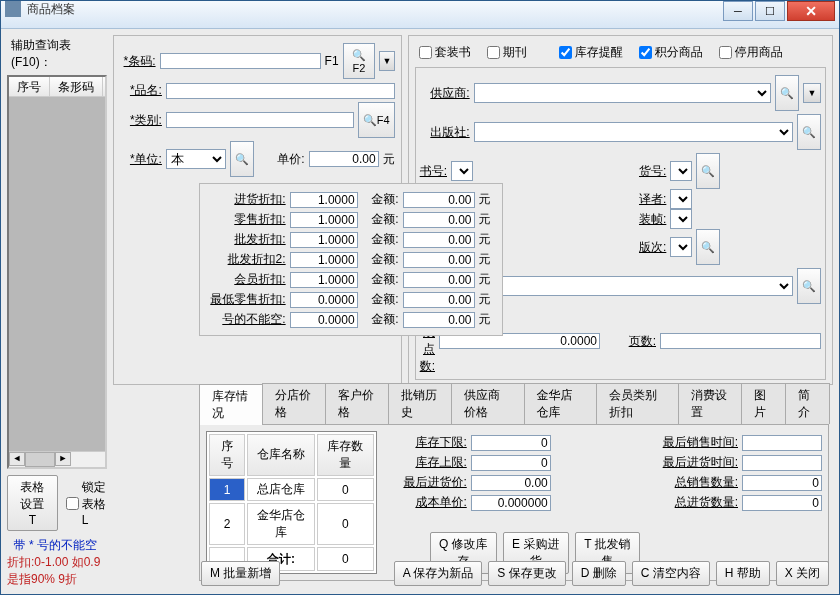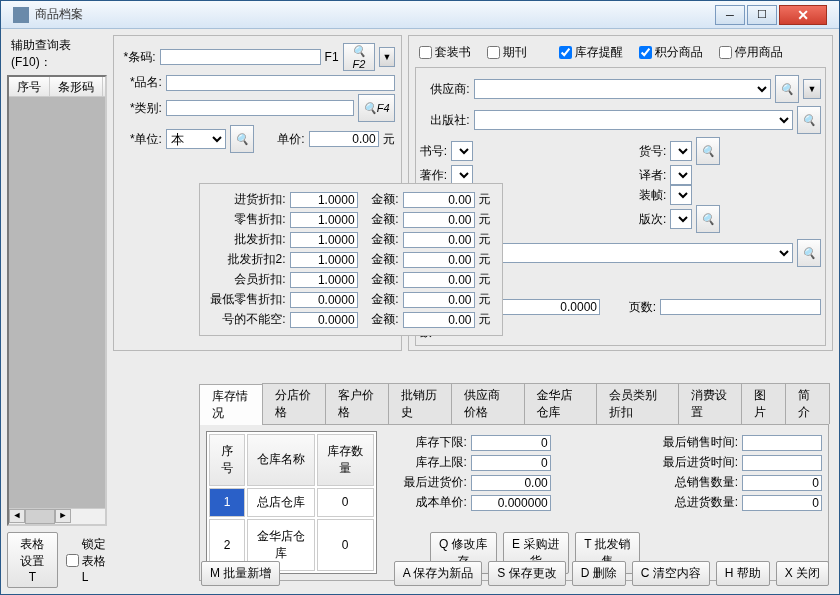--- a/index.html
+++ b/index.html
@@ -1,18 +1,18 @@
 <!DOCTYPE html>
 <html><head>
 <meta charset="utf-8">
 <style>
 * { box-sizing: border-box; margin: 0; padding: 0; }
 body { font-family: "Microsoft YaHei", SimSun, sans-serif; font-size: 12px; background: #5a8fc7; overflow: hidden; }
 .window { width: 840px; height: 595px; background: #fff; border: 1px solid #2a5a8a; display: flex; flex-direction: column; }
-.titlebar { height: 28px; background: linear-gradient(#f5f9fd,#d8e6f5); display: flex; align-items: center; padding: 0 12px; border-bottom: 1px solid #a8c0d8; }
+.titlebar { height: 28px; background: linear-gradient(#f5f9fd,#d8e6f5); display: flex; align-items: flex-start; padding: 0 4px; border-bottom: 1px solid #a8c0d8; }
 .titlebar-icon { width: 16px; height: 16px; background: #6a8aaa; margin-right: 6px; }
 .titlebar-text { flex: 1; color: #333; }
 .wincontrols { display: flex; gap: 2px; }
 .wbtn { width: 30px; height: 20px; border: 1px solid #7a9abf; background: linear-gradient(#f0f6fc,#d0e0f0); display: flex; align-items: center; justify-content: center; font-size: 11px; cursor: pointer; }
 .wbtn.close { width: 48px; background: linear-gradient(#f07060,#d04030); color: #fff; border-color: #a03020; font-size: 14px; font-weight: bold; }
 .body { flex: 1; background: #ececec; padding: 6px; display: flex; gap: 6px; position: relative; }
 .leftpane { width: 178px; display: flex; flex-direction: column; }
 .lefttitle { font-size: 12px; padding: 2px 4px; }
 .leftgrid { flex: 1; border: 2px inset #ccc; background: #fff; margin-top: 2px; display: flex; flex-direction: column; }
 .lg-head { height: 20px; background: linear-gradient(#fdfdfd,#e8e8e8); border-bottom: 1px solid #ccc; display: flex; font-size: 12px; }
@@ -25,25 +25,25 @@
 .chk { display: flex; align-items: center; gap: 3px; }
 .chk input { width: 13px; height: 13px; }
 .lefttips { margin-top: 6px; font-size: 12px; }
 .lefttips .t1 { color: #0020c0; text-align: right; padding-right: 10px; }
 .lefttips .t2 { color: #c02020; }
 .rightpane { flex: 1; display: flex; flex-direction: column; gap: 4px; }
 .panel { border: 1px solid #b8b8b8; background: #ececec; padding: 4px 6px; }
 .toprow { display: flex; gap: 6px; }
 .toprow .panel { flex: 1; }
 .row { display: flex; align-items: center; margin: 3px 0; gap: 4px; }
-.lbl { text-align: right; }
+.lbl { text-align: right; text-decoration: underline; }
 .inp { border: 1px solid #8aa0b8; background: #fff; height: 16px; padding: 0 2px; font-size: 12px; text-align: left; }
 .inp.num { text-align: right; }
 .sel { border: 1px solid #8aa0b8; background: #fff; height: 20px; }
-.sbtn2 { border: 1px solid #8aa0b8; background: linear-gradient(#fdfdfd,#e4e4e4); height: 28px; padding: 0 4px; font-size: 11px; cursor: pointer; font-style: italic; }
+.sbtn2 { border: 1px solid #8aa0b8; background: linear-gradient(#fdfdfd,#e4e4e4); height: 36px; padding: 0 4px; font-size: 11px; cursor: pointer; }
 .dd { width: 18px; height: 20px; border: 1px solid #8aa0b8; background: linear-gradient(#f8f8f8,#d8d8d8); display: flex; align-items: center; justify-content: center; font-size: 9px; cursor: pointer; }
 .chkgrid { display: flex; flex-wrap: wrap; gap: 6px 16px; padding: 4px; }
 .pricepanel .row .lbl { width: 82px; }
 .pricepanel .row .inp { width: 68px; }
 .pricepanel .row .lbl2 { width: 38px; text-align: right; }
 .pricepanel .row .inp2 { width: 72px; }
 .pricepanel .row .yuan { width: 18px; }
 .detailpanel .drow { display: flex; align-items: center; margin: 3px 0; gap: 4px; }
 .detailpanel .drow .lbl { width: 50px; }
 .detailpanel .drow .sel, .detailpanel .drow .inp { flex: 1; min-width: 0; }
@@ -92,20 +92,24 @@
         <div class="sbtn">►</div>
       </div>
     </div>
     <div class="leftbot">
       <button class="btn">表格设置 T</button>
       <label class="chk">
             <input type="checkbox" style="">
             <span>锁定表格 L</span>
           </label>
     </div>
+    <div class="lefttips">
+      <div class="t1">带 * 号的不能空</div>
+      <div class="t2">折扣:0-1.00 如0.9是指90%  9折</div>
+    </div>
   </div>
 
   <div class="rightpane">
     <div class="toprow">
       <div class="panel" style="flex:1.05">
         <div class="row">
           <span class="lbl" style="width:42px">*条码:</span>
           <input class="inp" style="flex: 1 1 0%;">
           <span>F1</span>
           <button class="sbtn2">🔍<span>F2</span></button>
@@ -303,20 +307,25 @@
           <tr class="selrow">
                   <td>1</td>
                   <td>总店仓库</td>
                   <td>0</td>
                 </tr>
           <tr>
                   <td>2</td>
                   <td>金华店仓库</td>
                   <td>0</td>
                 </tr>
+          <tr>
+                  <td></td>
+                  <td style="font-weight:bold">合计:</td>
+                  <td>0</td>
+                </tr>
         </tbody>
             </table>
         <div class="stockright">
           <div class="stockcol">
             <div class="srow">
                   <span class="lbl">库存下限:</span>
                   <input class="inp num" value="0" style="">
                 </div>
             <div class="srow">
                   <span class="lbl">库存上限:</span>

